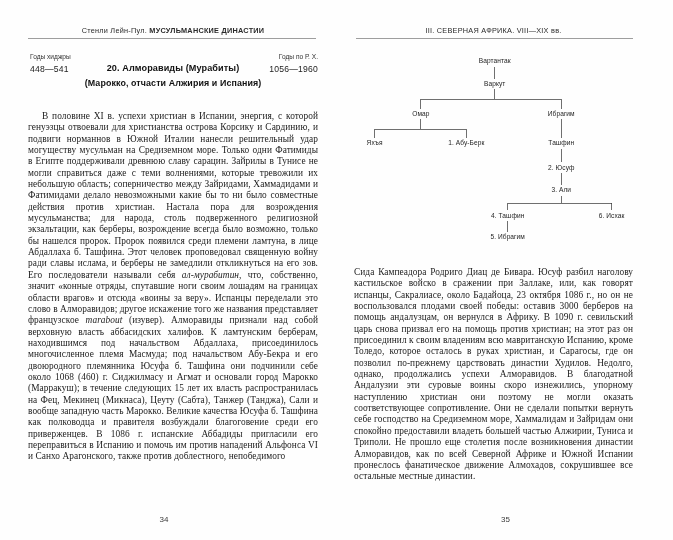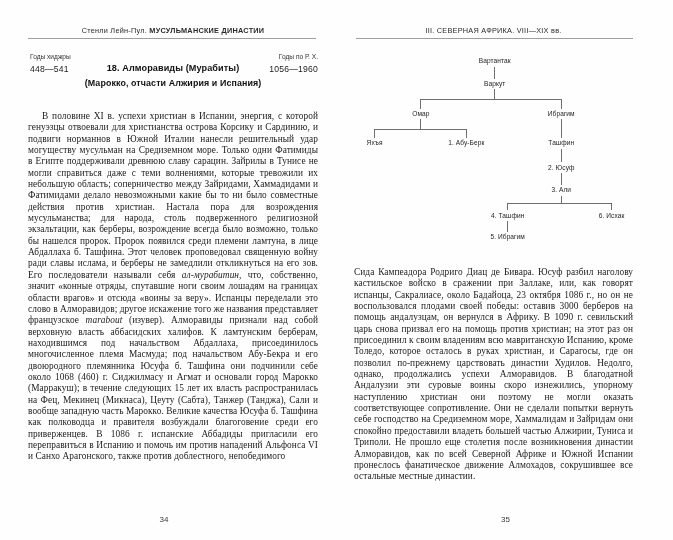--- a/index.html
+++ b/index.html
@@ -160,21 +160,21 @@
     <div class="headblock">
       <div class="hb-side hb-left">
         <div>Годы хиджры</div>
         <div class="hb-years">448—541</div>
       </div>
       <div class="hb-side hb-right">
         <div>Годы по Р. Х.</div>
         <div class="hb-years">1056—1960</div>
       </div>
       <div class="hb-title">
-        <div>18. Алморавиды (Мурабиты)</div>
+        <div>20. Алморавиды (Мурабиты)</div>
         <div class="hb-sub">(Марокко, отчасти Алжирия и Испания)</div>
       </div>
     </div>
 
     <div class="body">
       <p><span>В половине XI в. успехи христиан в Испании, энергия, с которой генуэзцы отвоевали для христианства острова Корсику и Сардинию, и подвиги норманнов в Южной Италии нанесли решительный удар могуществу мусульман на Средиземном море. Только одни Фатимиды в Египте поддерживали древнюю славу сарацин. Зайрилы в Тунисе не могли справиться даже с теми волнениями, которые тревожили их небольшую область; соперничество между Зайридами, Хаммадидами и Фатимидами делало невозможными какие бы то ни было совместные действия против христиан. Настала пора для возрождения мусульманства; для народа, столь подверженного религиозной экзальтации, как берберы, возрождение всегда было возможно, только бы нашелся пророк. Пророк появился среди племени ламтуна, в лице Абдаллаха б. Ташфина. Этот человек проповедовал священную войну ради славы ислама, и берберы не замедлили откликнуться на его зов. Его последователи называли себя </span><i>ал-мурабитин</i><span>, что, собственно, значит «конные отряды, спутавшие ноги своим лошадям на границах области врагов» и отсюда «воины за веру». Испанцы переделали это слово в Алморавидов; другое искажение того же названия представляет французское </span><i>marabout</i><span> (изувер). Алморавиды признали над собой верховную власть аббасидских халифов. К ламтунским берберам, находившимся под начальством Абдаллаха, присоединилось многочисленное племя Масмуда; под начальством Абу-Бекра и его двоюродного племянника Юсуфа б. Ташфина они подчинили себе около 1068 (460) г. Сиджилмасу и Агмат и основали город Марокко (Марракуш); в течение следующих 15 лет их власть распространилась на Фец, Мекинец (Микнаса), Цеуту (Сабта), Танжер (Танджа), Сали и вообще западную часть Марокко. Великие качества Юсуфа б. Ташфина как полководца и правителя возбуждали благоговение среди его приверженцев. В 1086 г. испанские Аббадиды пригласили его переправиться в Испанию и помочь им против нападений Альфонса VI и Санхо Арагонского, также против доблестного, непобедимого</span></p>
     </div>
 
     <div class="folio">34</div>
   </div>

